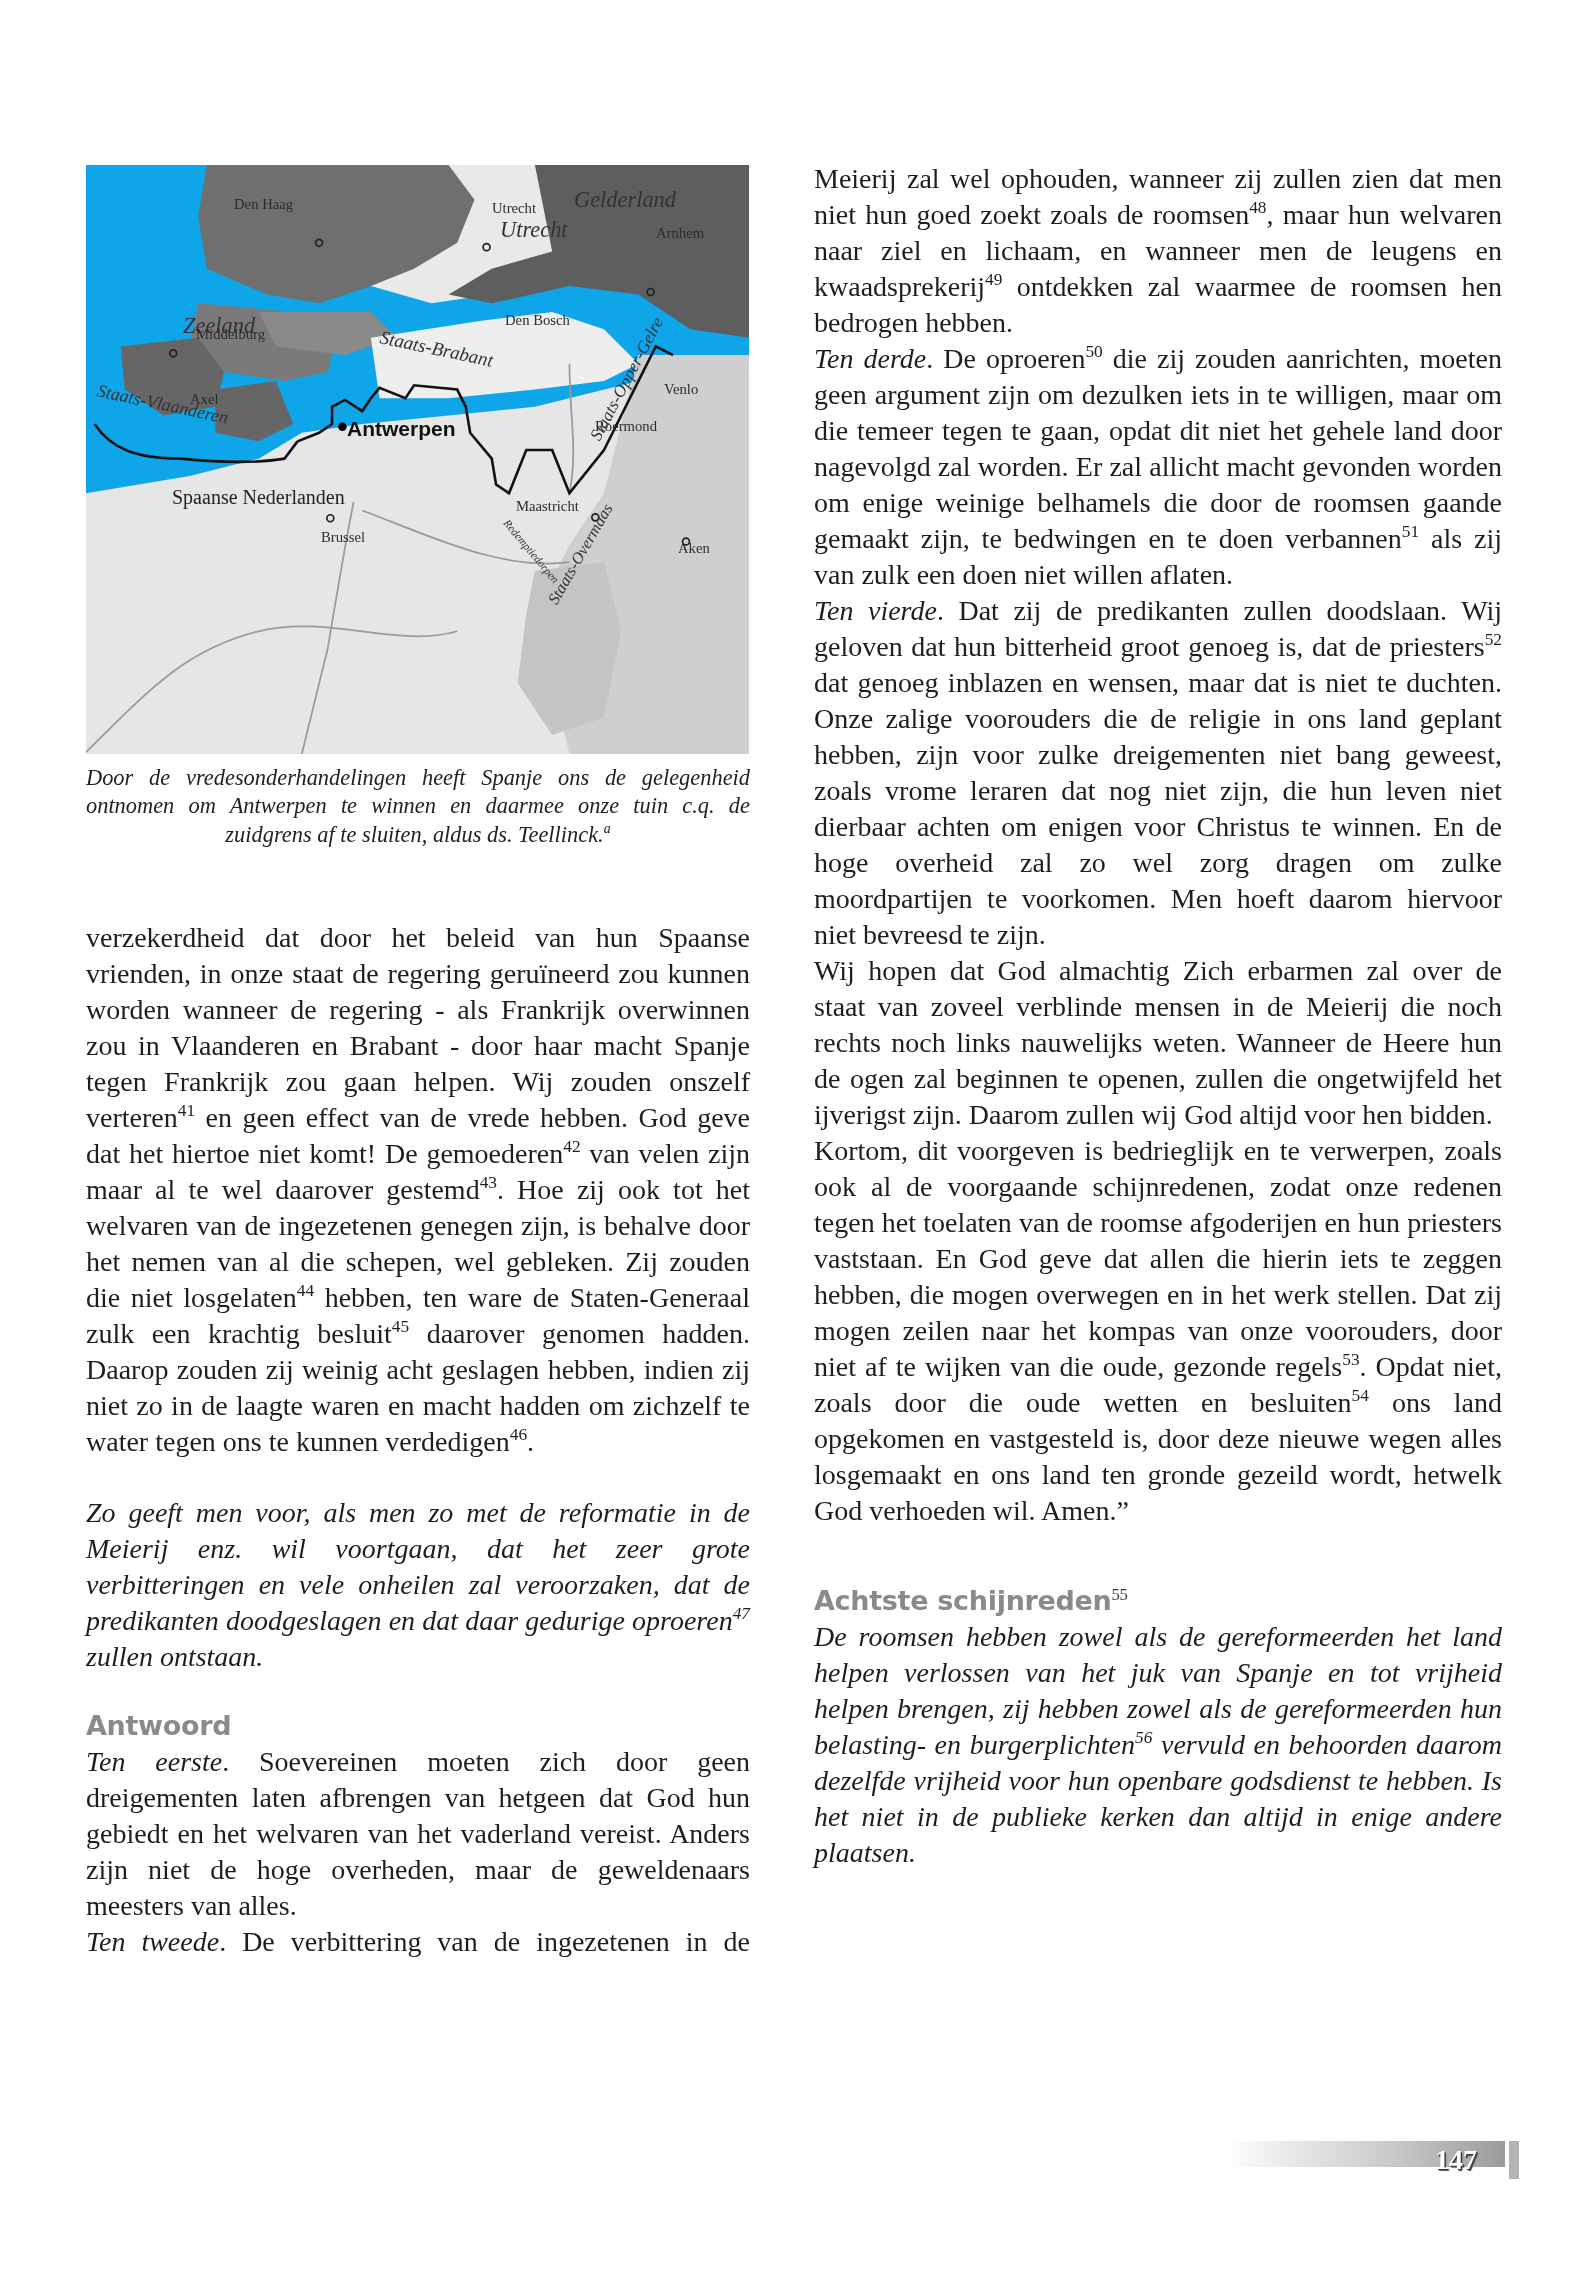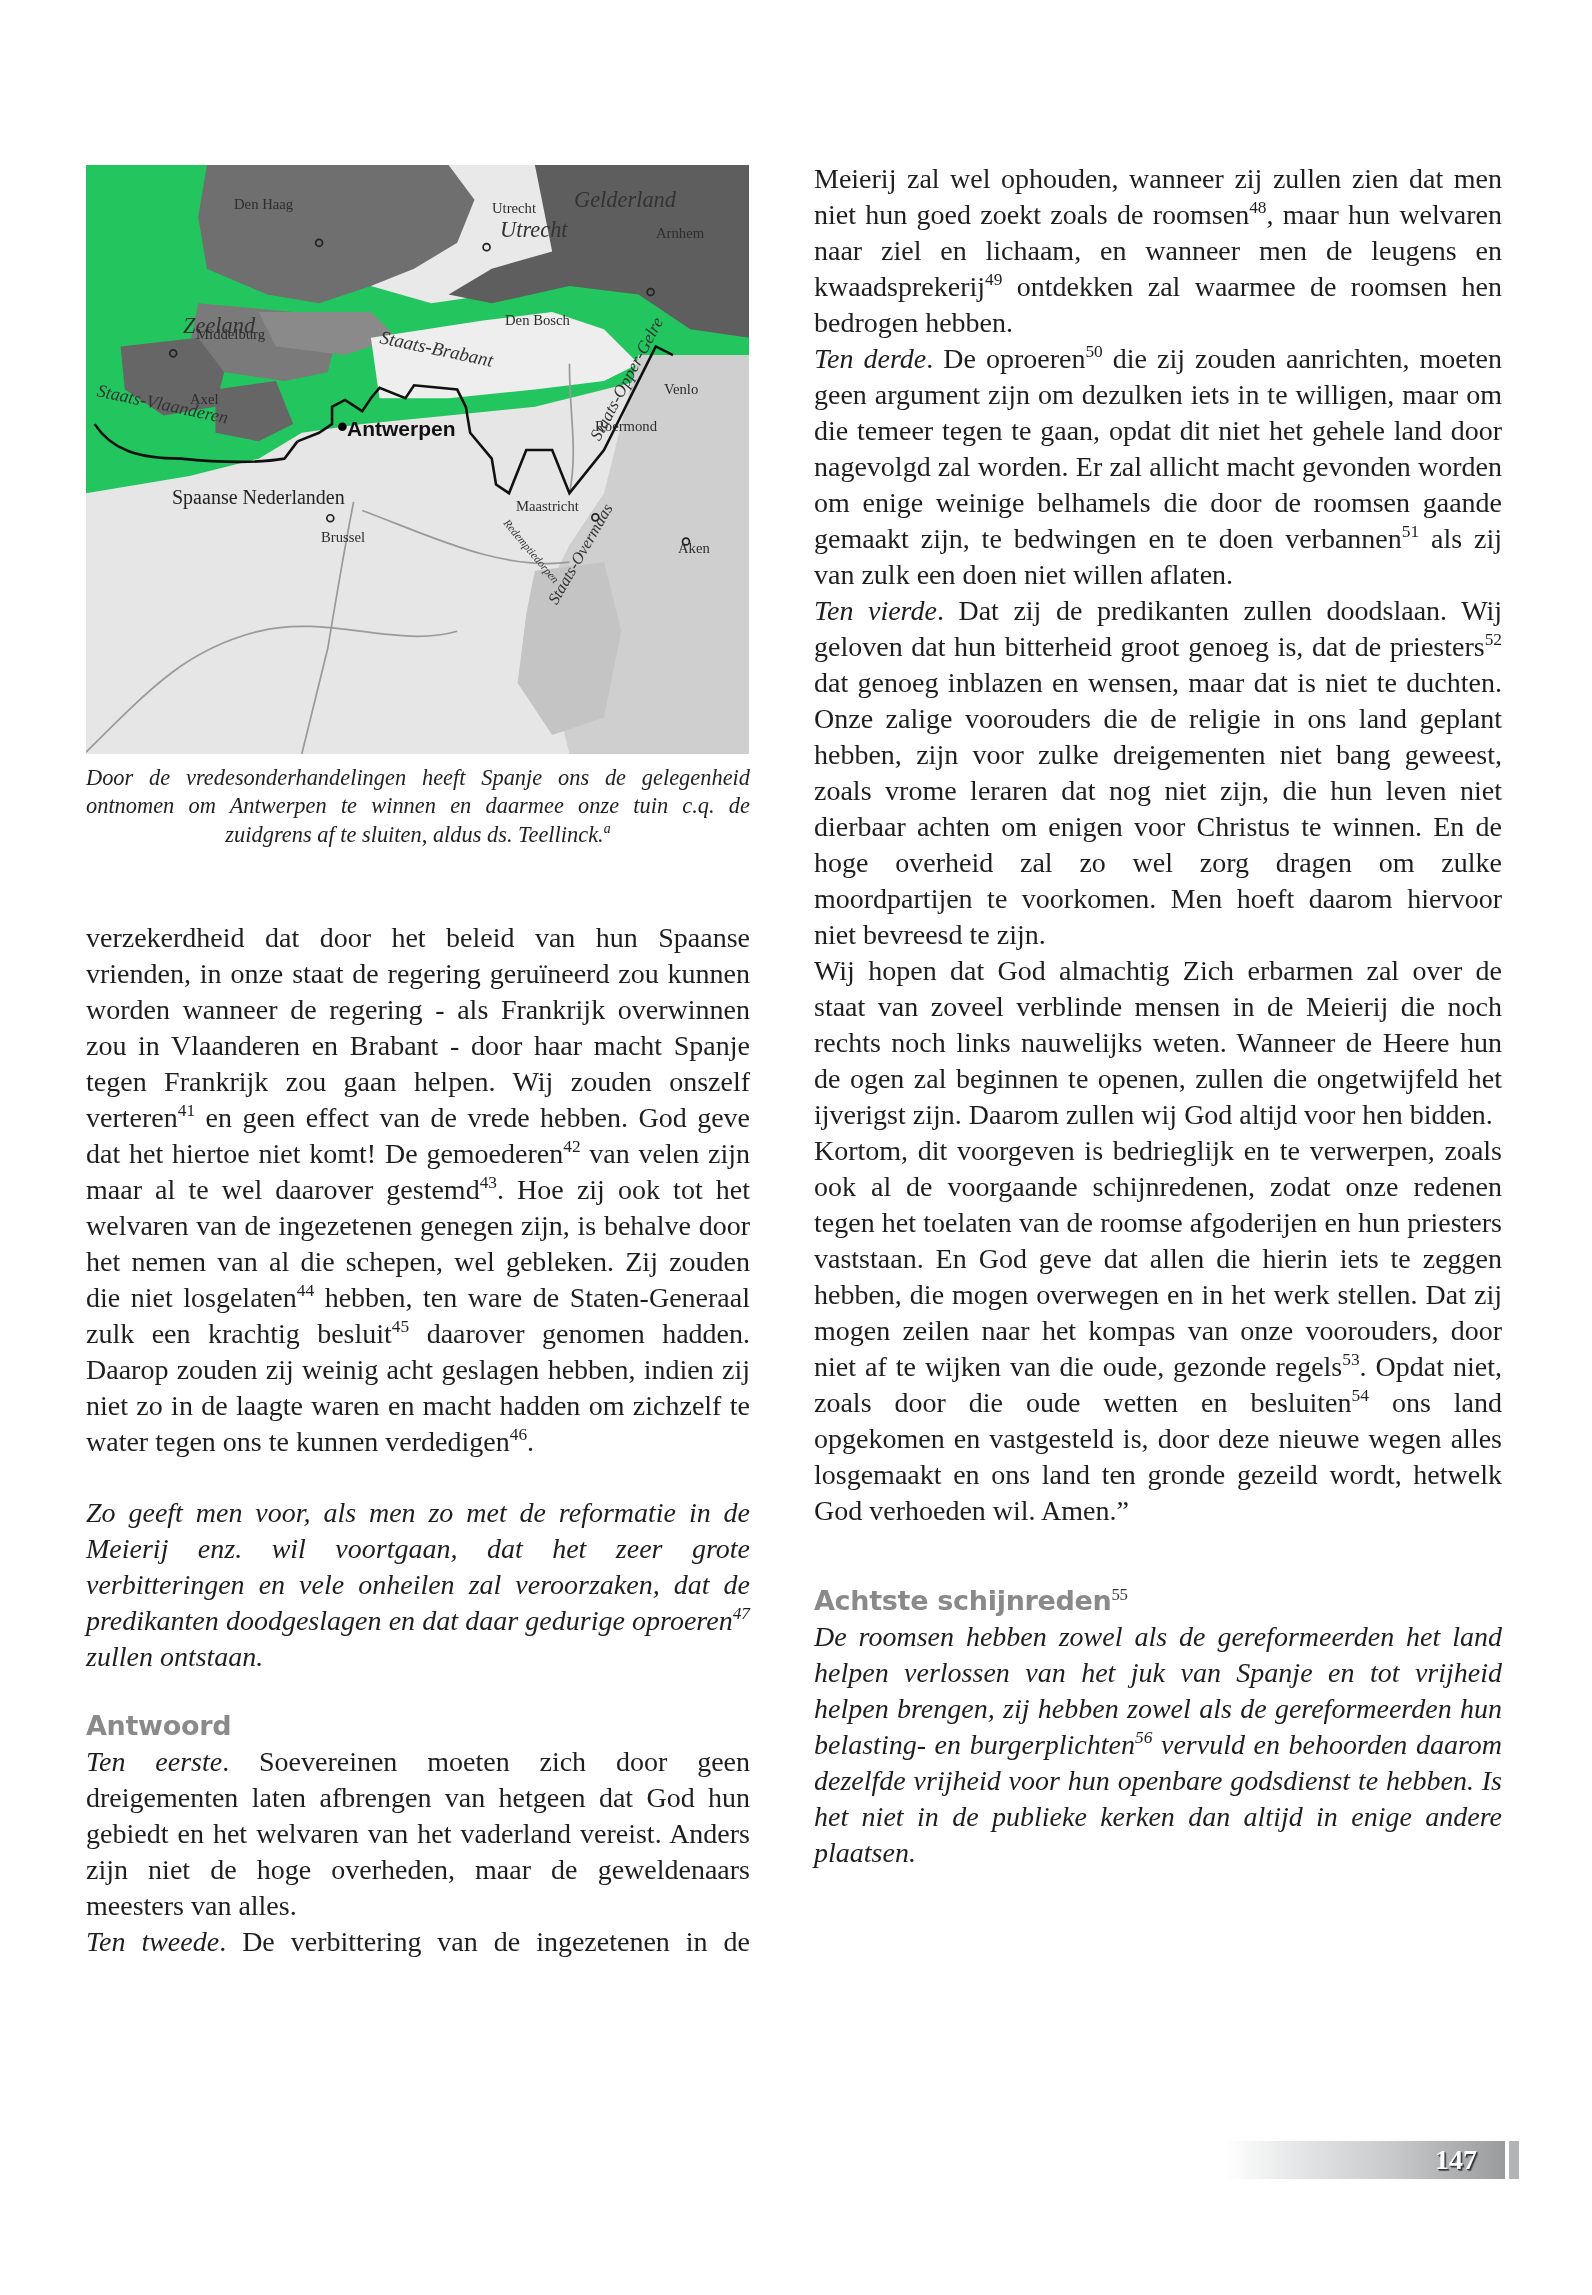--- a/index.html
+++ b/index.html
@@ -10,38 +10,38 @@
   .col-right { left: 814px; width: 688px; }
   .body-text { font-size: 28px; line-height: 36px; text-align: justify; margin: 0; }
   .body-text p { margin: 0; }
   .it { font-style: italic; }
   sup { font-size: 0.62em; line-height: 0; vertical-align: 0.62em; }
   .heading { font-family: "DejaVu Sans", "Liberation Sans", sans-serif; font-weight: bold;
              color: #8a8a8a; font-size: 27px; line-height: 36px; margin: 0; letter-spacing: -0.3px; }
   .heading sup { color: #3a3a3a; font-family: "Liberation Serif", serif; font-weight: normal; }
 
   
-  .figure { position: relative; width: 663px; height: 589px; margin-top: 3.5px; background: #22c55e; overflow: hidden; }
+  .figure { position: relative; width: 663px; height: 589px; margin-top: 3.5px; background: #0ea5e9; overflow: hidden; }
   .figure svg { position: absolute; left: 0; top: 0; }
   .map-label { position: absolute; white-space: nowrap; color: #2d2d2d; }
   .ml-serif { font-family: "Liberation Serif", serif; font-size: 14.7px; }
   .ml-region { font-family: "Liberation Serif", serif; font-style: italic; font-size: 22.4px; color: #333; }
   .ml-big { font-family: Liberation Serif, serif; font-size: 20px; color: #222; }
   .ml-bold { font-family: "Liberation Sans", sans-serif; font-weight: bold; font-size: 21px; color: #111; }
 
   .caption { font-style: italic; font-size: 22.4px; line-height: 28.5px; text-align: justify;
              text-align-last: center; margin: 10.4px 0 0 0; color: #222; }
   .caption p { margin: 0; }
 
   .gap-after-caption { height: 71px; }
   .gap-section { height: 35px; }
   .gap-section-small { height: 33px; }
 
   
-  .pagebar { position: absolute; left: 1225px; top: 2141px; width: 280px; height: 38px;
+  .pagebar { position: absolute; left: 1225px; top: 2141px; width: 280px; height: 26px;
              background: linear-gradient(to right, #ffffff 0%, #e6e7e8 25%, #c8c9cb 60%, #9a9b9d 100%); }
   .pagebar-tab { position: absolute; left: 1509px; top: 2141px; width: 10.4px; height: 38px; background: #b3b4b6; }
   .pagenum { position: absolute; right: 28px; top: 2.6px; font-family: "Liberation Serif", serif; font-weight: bold;
              font-size: 28px; color: #ffffff; text-shadow: 0.9px 0.9px 0 #333, 1.7px 1.7px 0.9px #555; }
 </style>
 </head>
 <body>
 
 <div class="col col-left">
 

